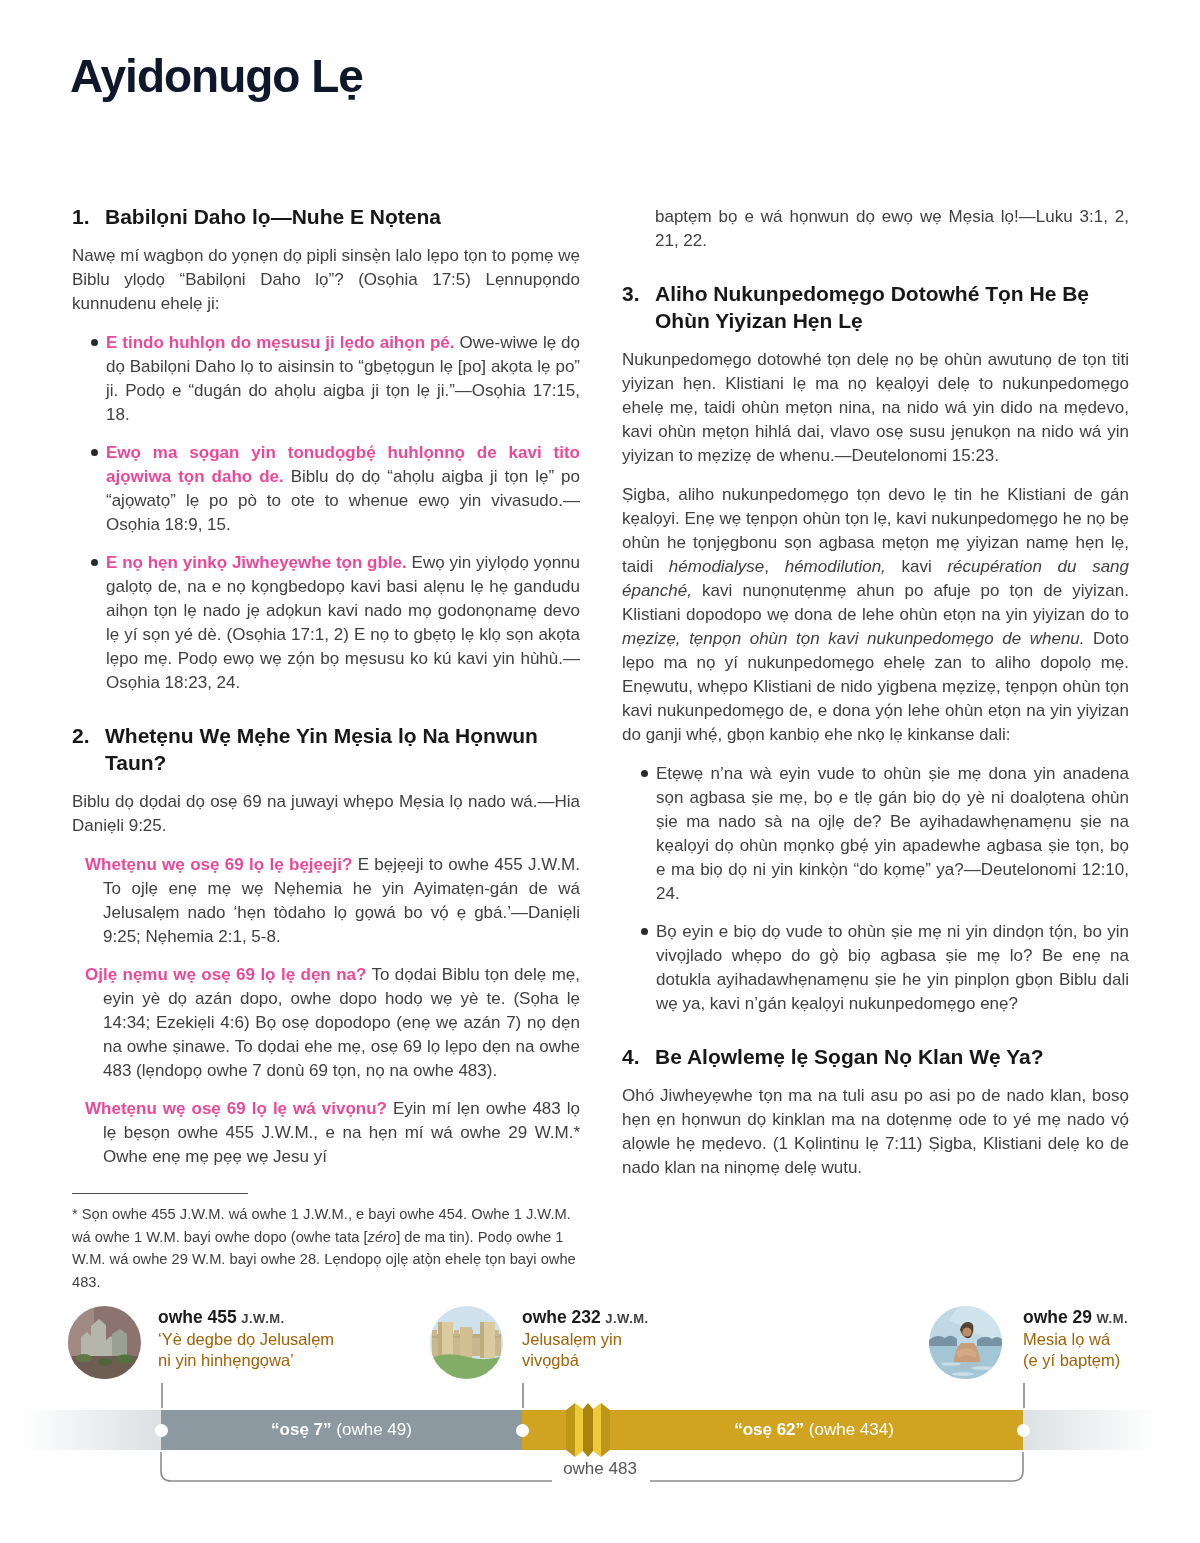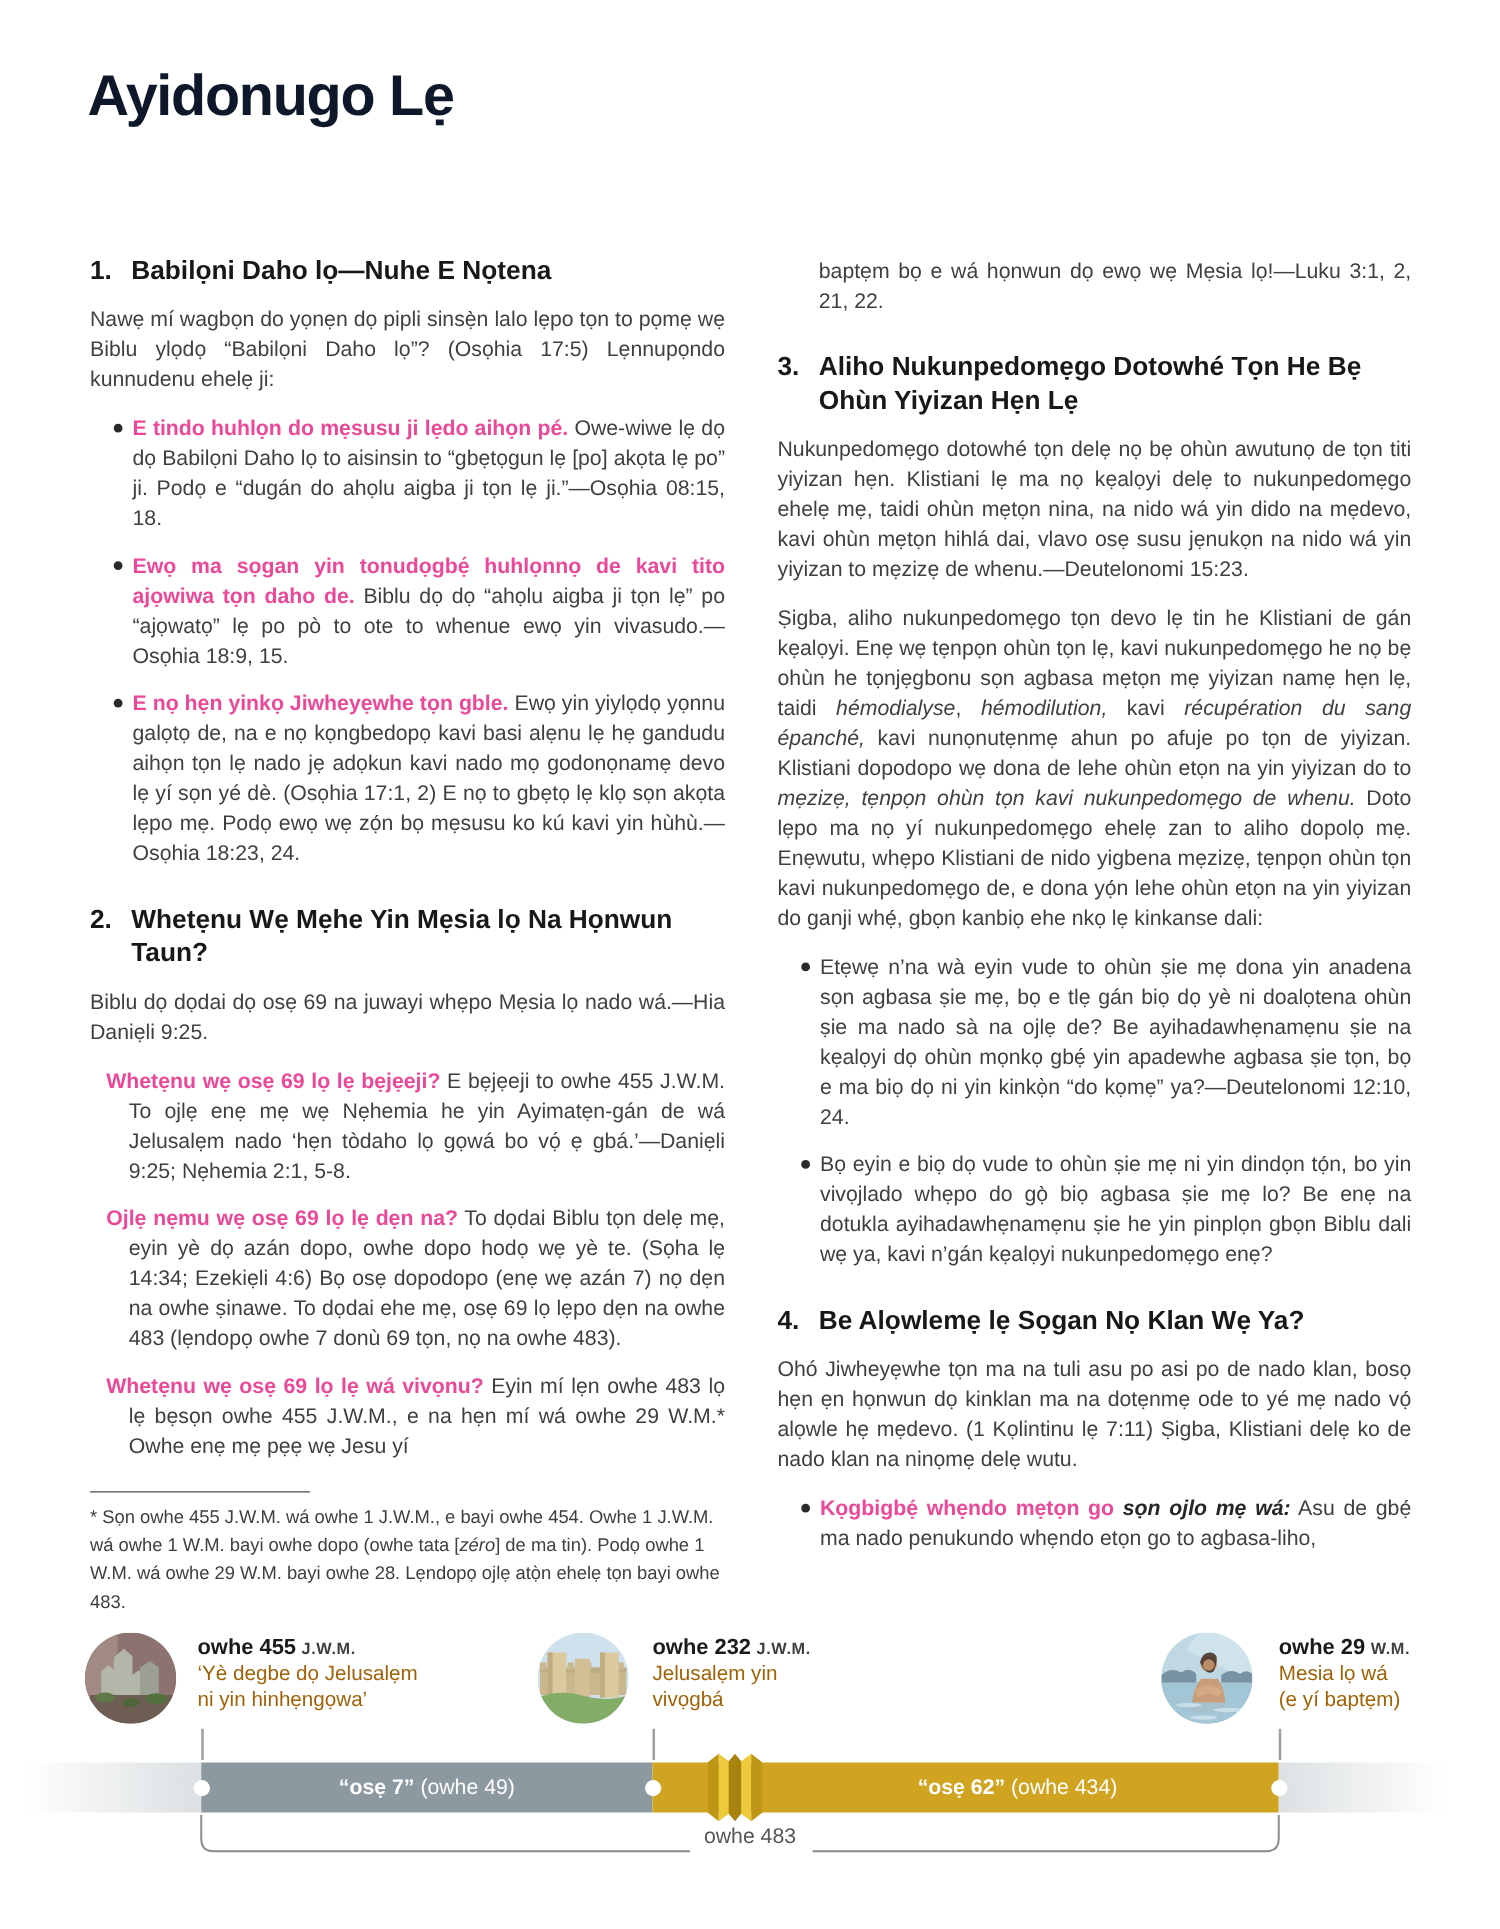--- a/index.html
+++ b/index.html
@@ -54,21 +54,21 @@
 <div class="page">
 
   <div class="doc-title">Ayidonugo Lẹ</div>
 
   <div class="col col-left">
     <div class="sec-h">
       <span class="num">1.</span>
       <span class="txt">Babilọni Daho lọ—Nuhe E Nọtena</span>
     </div>
     <div class="p">Nawẹ mí wagbọn do yọnẹn dọ pipli sinsẹ̀n lalo lẹpo tọn to pọmẹ wẹ Biblu ylọdọ “Babilọni Daho lọ”? (Osọhia 17:5) Lẹnnupọndo kunnudenu ehelẹ ji:</div>
-    <div class="bullet"><span class="b">E tindo huhlọn do mẹsusu ji lẹdo aihọn pé.</span><span> Owe-wiwe lẹ dọ dọ Babilọni Daho lọ to aisinsin to “gbẹtọgun lẹ [po] akọta lẹ po” ji. Podọ e “dugán do ahọlu aigba ji tọn lẹ ji.”—Osọhia 08:15, 18.</span></div>
+    <div class="bullet"><span class="b">E tindo huhlọn do mẹsusu ji lẹdo aihọn pé.</span><span> Owe-wiwe lẹ dọ dọ Babilọni Daho lọ to aisinsin to “gbẹtọgun lẹ [po] akọta lẹ po” ji. Podọ e “dugán do ahọlu aigba ji tọn lẹ ji.”—Osọhia 17:15, 18.</span></div>
     <div class="bullet"><span class="b">Ewọ ma sọgan yin tonudọgbẹ́ huhlọnnọ de kavi tito ajọwiwa tọn daho de.</span><span> Biblu dọ dọ “ahọlu aigba ji tọn lẹ” po “ajọwatọ” lẹ po pò to ote to whenue ewọ yin vivasudo.—Osọhia 18:9, 15.</span></div>
     <div class="bullet"><span class="b">E nọ hẹn yinkọ Jiwheyẹwhe tọn gble.</span><span> Ewọ yin yiylọdọ yọnnu galọtọ de, na e nọ kọngbedopọ kavi basi alẹnu lẹ hẹ gandudu aihọn tọn lẹ nado jẹ adọkun kavi nado mọ godonọnamẹ devo lẹ yí sọn yé dè. (Osọhia 17:1, 2) E nọ to gbẹtọ lẹ klọ sọn akọta lẹpo mẹ. Podọ ewọ wẹ zọ́n bọ mẹsusu ko kú kavi yin hùhù.—Osọhia 18:23, 24.</span></div>
 
     <div class="sec-h mt">
       <span class="num">2.</span>
       <span class="txt">Whetẹnu Wẹ Mẹhe Yin Mẹsia lọ Na Họnwun Taun?</span>
     </div>
     <div class="p">Biblu dọ dọdai dọ osẹ 69 na juwayi whẹpo Mẹsia lọ nado wá.—Hia Daniẹli 9:25.</div>
     <div class="qa"><span class="b">Whetẹnu wẹ osẹ 69 lọ lẹ bẹjẹeji?</span><span> E bẹjẹeji to owhe 455 J.W.M. To ojlẹ enẹ mẹ wẹ Nẹhemia he yin Ayimatẹn-gán de wá Jelusalẹm nado ‘hẹn tòdaho lọ gọwá bo vọ́ ẹ gbá.’—Daniẹli 9:25; Nẹhemia 2:1, 5-8.</span></div>
     <div class="qa"><span class="b">Ojlẹ nẹmu wẹ osẹ 69 lọ lẹ dẹn na?</span><span> To dọdai Biblu tọn delẹ mẹ, eyin yè dọ azán dopo, owhe dopo hodọ wẹ yè te. (Sọha lẹ 14:34; Ezekiẹli 4:6) Bọ osẹ dopodopo (enẹ wẹ azán 7) nọ dẹn na owhe ṣinawe. To dọdai ehe mẹ, osẹ 69 lọ lẹpo dẹn na owhe 483 (lẹndopọ owhe 7 donù 69 tọn, nọ na owhe 483).</span></div>
@@ -88,21 +88,20 @@
     <div class="p">Nukunpedomẹgo dotowhé tọn delẹ nọ bẹ ohùn awutunọ de tọn titi yiyizan hẹn. Klistiani lẹ ma nọ kẹalọyi delẹ to nukunpedomẹgo ehelẹ mẹ, taidi ohùn mẹtọn nina, na nido wá yin dido na mẹdevo, kavi ohùn mẹtọn hihlá dai, vlavo osẹ susu jẹnukọn na nido wá yin yiyizan to mẹzizẹ de whenu.—Deutelonomi 15:23.</div>
     <div class="p"><span>Ṣigba, aliho nukunpedomẹgo tọn devo lẹ tin he Klistiani de gán kẹalọyi. Enẹ wẹ tẹnpọn ohùn tọn lẹ, kavi nukunpedomẹgo he nọ bẹ ohùn he tọnjẹgbonu sọn agbasa mẹtọn mẹ yiyizan namẹ hẹn lẹ, taidi </span><span class="i">hémodialyse</span><span>, </span><span class="i">hémodilution,</span><span> kavi </span><span class="i">récupération du sang épanché,</span><span> kavi nunọnutẹnmẹ ahun po afuje po tọn de yiyizan. Klistiani dopodopo wẹ dona de lehe ohùn etọn na yin yiyizan do to </span><span class="i">mẹzizẹ, tẹnpọn ohùn tọn kavi nukunpedomẹgo de whenu.</span><span> Doto lẹpo ma nọ yí nukunpedomẹgo ehelẹ zan to aliho dopolọ mẹ. Enẹwutu, whẹpo Klistiani de nido yigbena mẹzizẹ, tẹnpọn ohùn tọn kavi nukunpedomẹgo de, e dona yọ́n lehe ohùn etọn na yin yiyizan do ganji whẹ́, gbọn kanbiọ ehe nkọ lẹ kinkanse dali:</span></div>
     <div class="bullet"><span>Etẹwẹ n’na wà eyin vude to ohùn ṣie mẹ dona yin anadena sọn agbasa ṣie mẹ, bọ e tlẹ gán biọ dọ yè ni doalọtena ohùn ṣie ma nado sà na ojlẹ de? Be ayihadawhẹnamẹnu ṣie na kẹalọyi dọ ohùn mọnkọ gbẹ́ yin apadewhe agbasa ṣie tọn, bọ e ma biọ dọ ni yin kinkọ̀n “do kọmẹ” ya?—Deutelonomi 12:10, 24.</span></div>
     <div class="bullet"><span>Bọ eyin e biọ dọ vude to ohùn ṣie mẹ ni yin dindọn tọ́n, bo yin vivọjlado whẹpo do gọ̀ biọ agbasa ṣie mẹ lo? Be enẹ na dotukla ayihadawhẹnamẹnu ṣie he yin pinplọn gbọn Biblu dali wẹ ya, kavi n’gán kẹalọyi nukunpedomẹgo enẹ?</span></div>
 
     <div class="sec-h mt">
       <span class="num">4.</span>
       <span class="txt">Be Alọwlemẹ lẹ Sọgan Nọ Klan Wẹ Ya?</span>
     </div>
     <div class="p">Ohó Jiwheyẹwhe tọn ma na tuli asu po asi po de nado klan, bosọ hẹn ẹn họnwun dọ kinklan ma na dotẹnmẹ ode to yé mẹ nado vọ́ alọwle hẹ mẹdevo. (1 Kọlintinu lẹ 7:11) Ṣigba, Klistiani delẹ ko de nado klan na ninọmẹ delẹ wutu.</div>
-    <div class="bullet"><span class="b">Kọgbigbẹ́ whẹndo mẹtọn go </span><span class="bi">sọn ojlo mẹ wá:</span><span> Asu de gbẹ́ ma nado penukundo whẹndo etọn go to agbasa-liho,</span></div>
   </div>
 
   <div class="timeline">
 
     <div class="ev-img" style="left:68px;top:11px">
       <svg width="73" height="73" viewBox="0 0 73 73">
         <rect width="73" height="73" fill="#8d7370"></rect>
         <rect width="26" height="73" fill="#a8908b" opacity="0.75"></rect>
         <path d="M13,53 L13,31 L19,26 L23,30 L23,20 L31,13 L38,19 L38,34 L43,30 L46,34 L46,53 Z" fill="#b3b6a8"></path>
         <path d="M44,53 L44,28 L52,23 L59,28 L59,53 Z" fill="#9ba092"></path>

